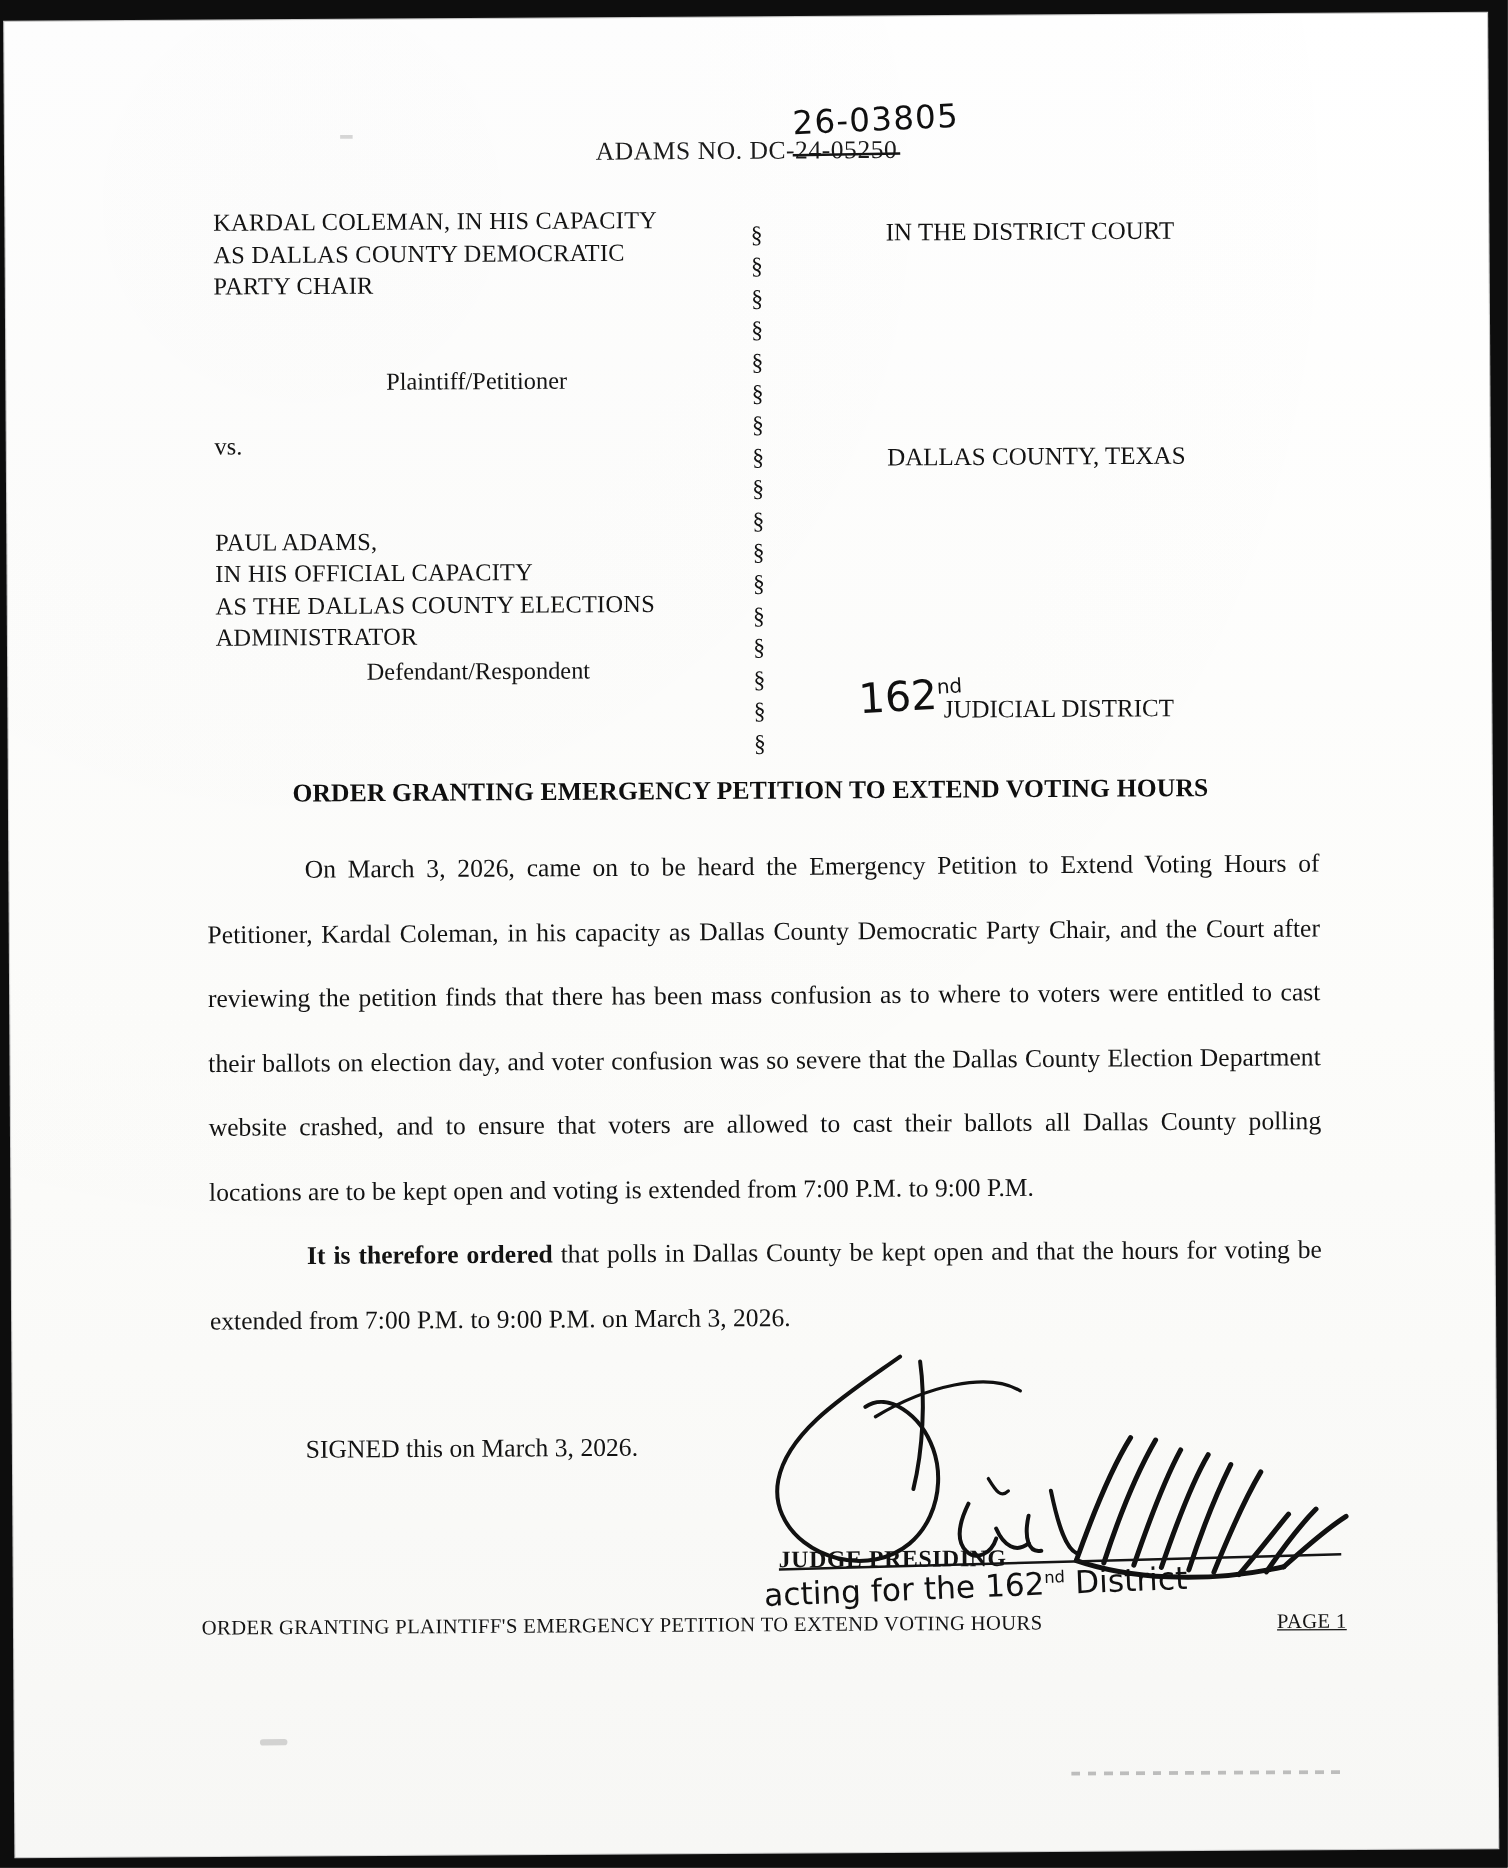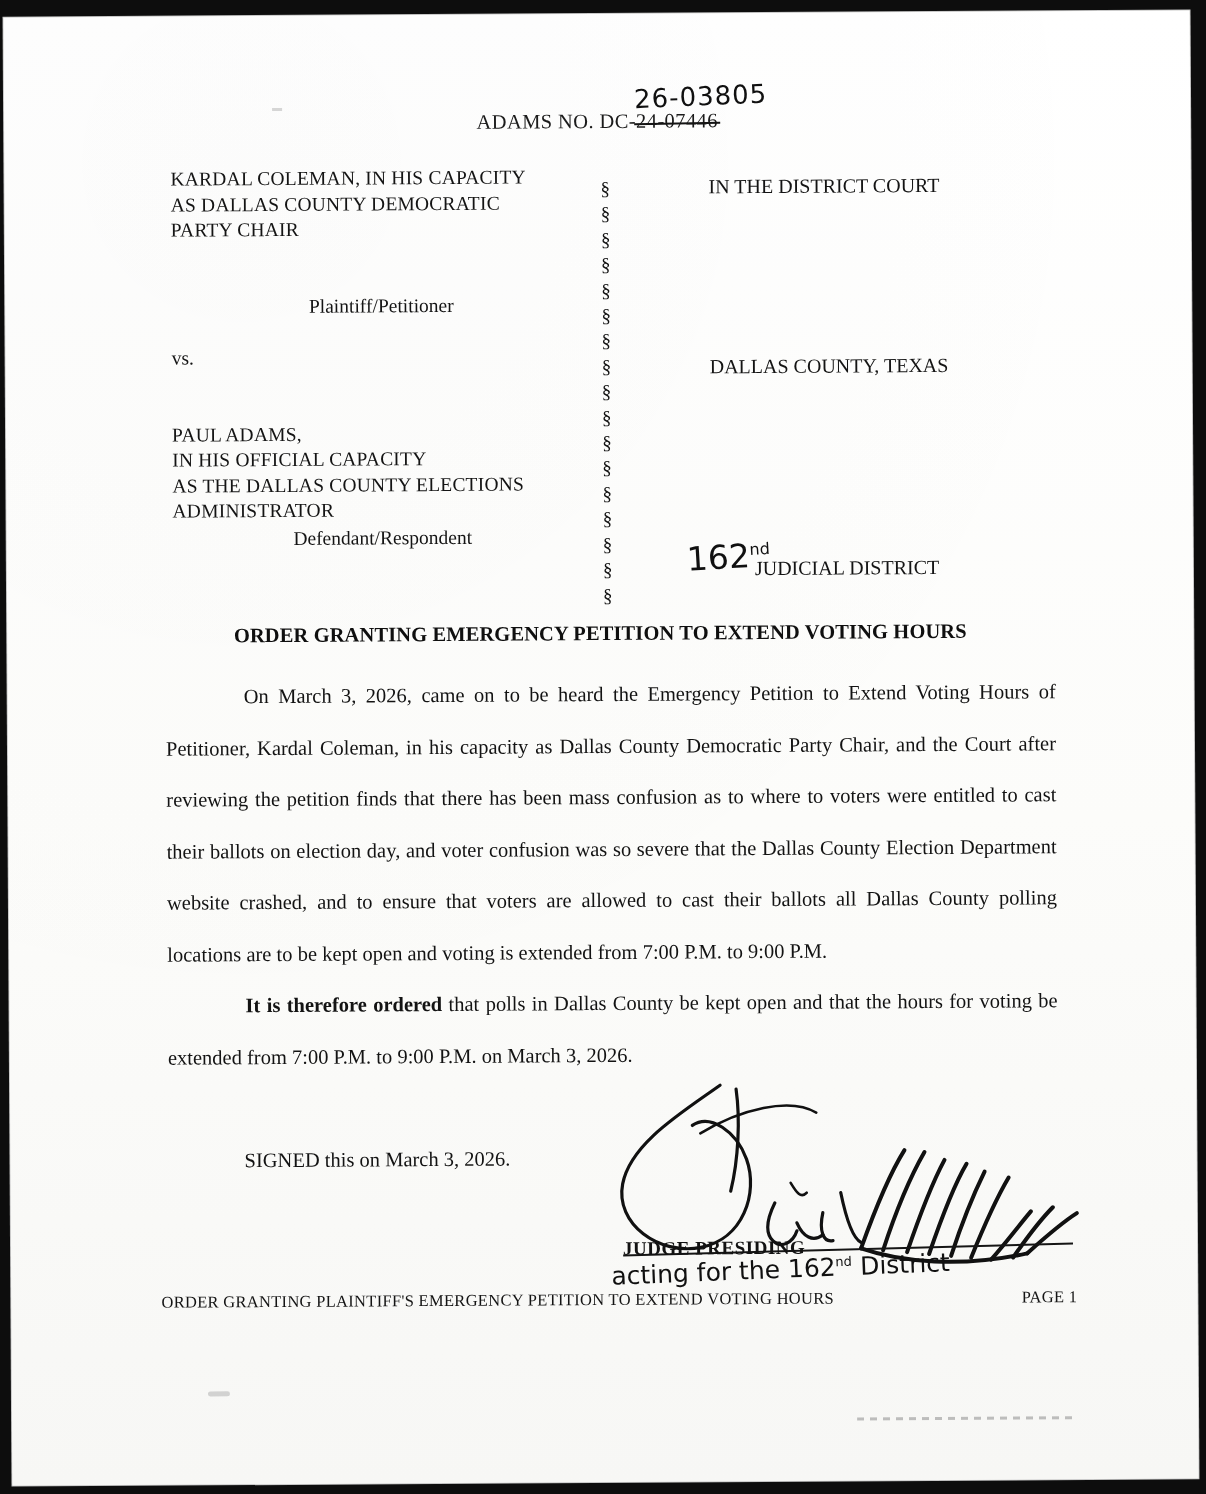--- a/index.html
+++ b/index.html
@@ -225,20 +225,21 @@
     width: 900px;
     font-size: 16.5px;
     font-variant: small-caps;
     letter-spacing: 0.3px;
     color: #141414;
   }
   .footer .page-no {
     position: absolute;
     right: -16px;
     top: 0;
+    text-decoration: underline;
   }
   .smudge1 {
     position: absolute;
     left: 845px;
     bottom: 60px;
     width: 215px;
     height: 3px;
     background: repeating-linear-gradient(90deg, #8d8d8d 0 7px, rgba(255,255,255,0) 7px 13px);
     opacity: 0.55;
   }
@@ -268,21 +269,21 @@
 <div class="scan">
   <div class="sheet">
     <div class="paper-inner"></div>
 
     <div class="smudge3"></div>
 
     <div class="handwrite hw-cause">26-03805</div>
 
     <div class="cause-wrap">
       <span class="cause-line">
-        <span>ADAMS NO. DC-</span><span class="strike">24-07446</span>
+        <span>ADAMS NO. DC-</span><span class="strike">24-05250</span>
       </span>
     </div>
 
     <div class="caption">
       <div class="cap-left">
         <div class="party">KARDAL COLEMAN, IN HIS CAPACITY</div>
         <div class="party">AS DALLAS COUNTY DEMOCRATIC</div>
         <div class="party">PARTY CHAIR</div>
         <div style="height:51px"></div>
         <div class="role">Plaintiff/Petitioner</div>

